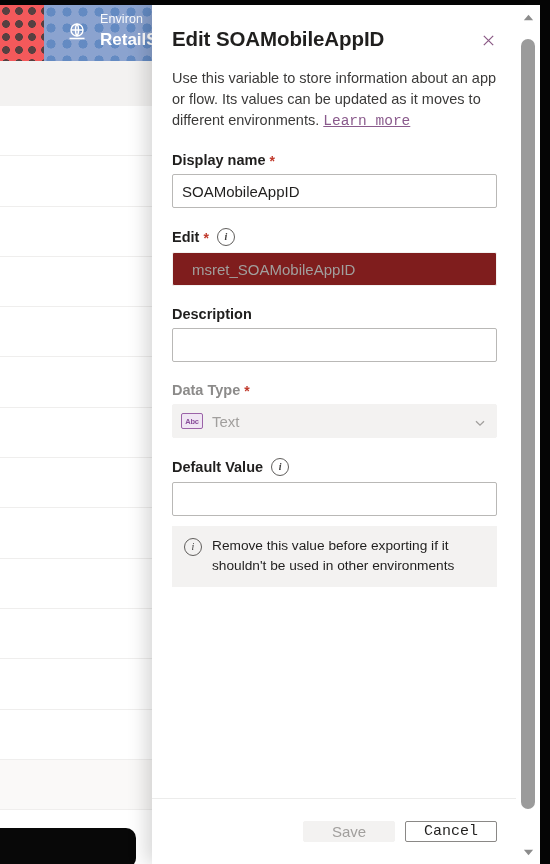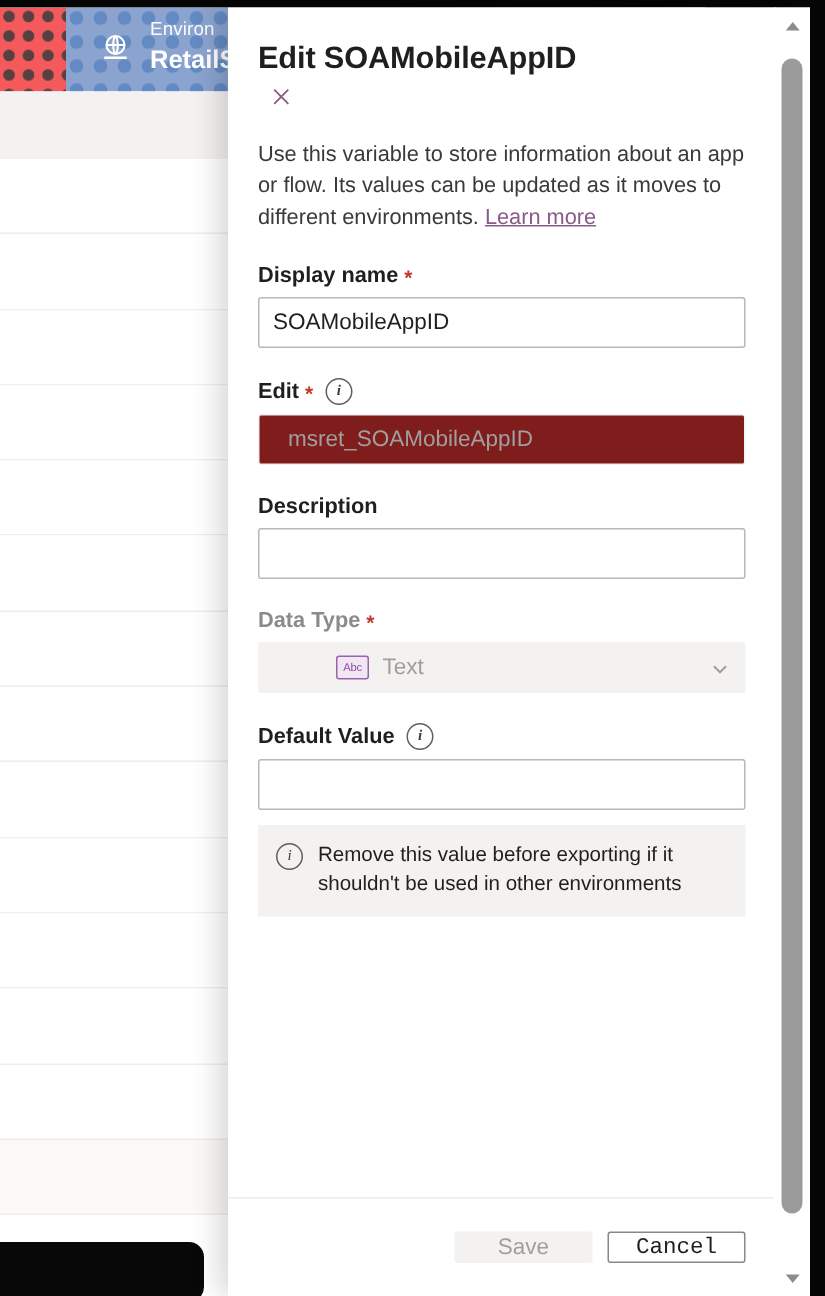--- a/index.html
+++ b/index.html
@@ -112,21 +112,20 @@
   #dialog-body {
     position: absolute; left: 0; top: 0;
     width: 365px; height: 793px;
     overflow: hidden;
     padding: 0;
   }
 
   #dlg-header {
     display: flex; align-items: flex-start;
     padding: 22px 14px 0 20px;
-    flex-direction: column;
   }
   #dlg-title {
     flex: 1;
     font-size: 20.5px;
     font-weight: 600;
     color: #201f1e;
     letter-spacing: -0.1px;
     line-height: 1.2;
   }
   #dlg-close {
@@ -139,20 +138,21 @@
   }
   #dlg-desc {
     padding: 13px 20px 0 20px;
     font-size: 14.5px;
     line-height: 1.45;
     color: #3b3a39;
   }
   #dlg-desc a {
     color: #8a5a8c;
     text-decoration: underline;
+    font-family: Liberation Mono, monospace;
   }
 
   .field { padding: 0 20px; margin-top: 20px; }
   .field-label {
     font-size: 14.5px;
     font-weight: 600;
     color: #201f1e;
     display: flex; align-items: center;
     margin-bottom: 6px;
   }
@@ -201,26 +201,25 @@
     font-size: 15px;
     cursor: default;
   }
   .abc-ico {
     width: 20px; height: 14px;
     border: 1px solid #9b63a8;
     border-radius: 2px;
     background: #f0e6f4;
     color: #8a4f9c;
     font-size: 7.5px;
-    font-weight: 400;
+    font-weight: 700;
     display: flex; align-items: center; justify-content: center;
     margin-right: 9px;
     letter-spacing: -0.2px;
     flex: 0 0 auto;
-    margin-left: 43px;
   }
   .dd-label { flex: 1; }
   .chev {
     width: 12px; height: 12px; margin-right: 2px;
     color: #a19f9d;
   }
   .sub-desc {
     font-size: 14px;
     color: #3b3a39;
     line-height: 1.45;

